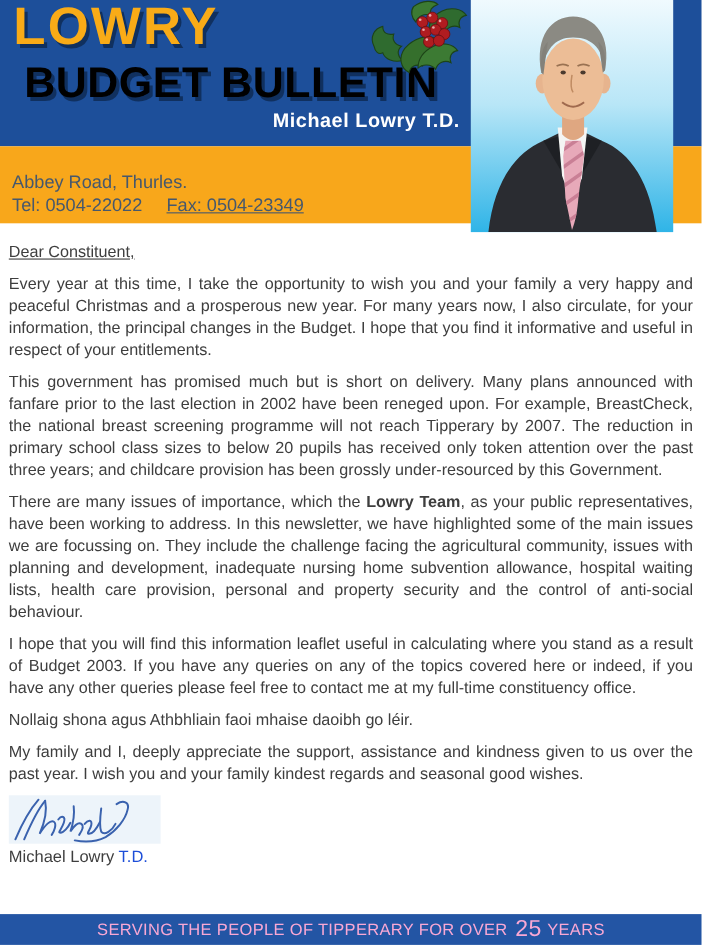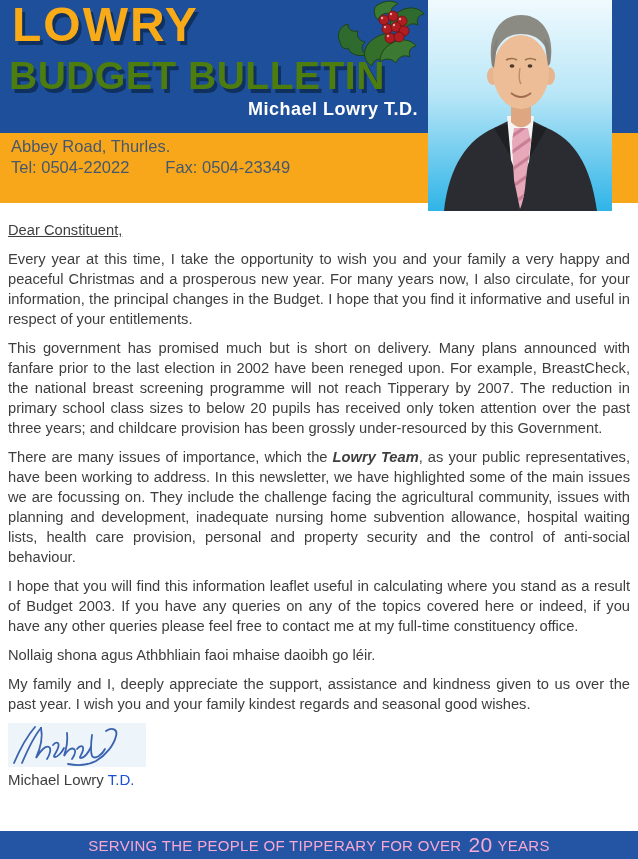--- a/index.html
+++ b/index.html
@@ -14,51 +14,51 @@
   .masthead { position:absolute; top:0; left:0; width:638px; height:212px; }
   .band-blue   { position:absolute; top:0; left:0; width:638px; height:133px; background:#1d4f9a; }
   .band-orange { position:absolute; top:133px; left:0; width:638px; height:70px; background:#f8a71b; }
 
   .title-line1 {
     position:absolute; top:-2px; left:12px;
     font-size:48px; font-weight:bold; letter-spacing:2px; line-height:54px;
     color:#f9ab17; text-shadow:3px 4px 0 #10305f;
   }
   .title-line2 {
-    position:absolute; top:54px; left:9px;
+    position:absolute; top:54px; left:22px;
     font-size:39px; font-weight:bold; letter-spacing:0.5px; line-height:44px;
-    color:#4d7c0f; text-shadow:3px 4px 0 #10305f;
+    color:#000000; text-shadow:3px 4px 0 #10305f;
   }
   .masthead-subtitle {
     position:absolute; top:99px; right:220px;
     font-size:18px; font-weight:bold; color:#ffffff; letter-spacing:0.5px;
   }
 
   .holly { position:absolute; top:0; left:332px; width:98px; height:74px; }
 
   .contact-block {
-    position:absolute; top:136px; left:11px;
+    position:absolute; top:156px; left:11px;
     font-size:16.5px; line-height:21px; color:#46586d;
   }
-  .contact-fax { margin-left:36px; }
+  .contact-fax { margin-left:22px;text-decoration:underline; }
 
   .portrait {
     position:absolute; top:0; left:428px; width:184px; height:211px;
     background:linear-gradient(180deg,#f0fafe 0%,#b8e6f7 45%,#2fb4e7 100%);
   }
   .portrait svg { display:block; width:184px; height:211px; }
 
   
   .letter {
     position:absolute; top:212px; left:0; width:638px; padding:8px 8px 0 8px;
     font-size:14.7px; line-height:20px; color:#3e3e3e;
   }
   .letter p { text-align:justify; margin-bottom:9px; }
   .salutation { margin-bottom:9px;text-decoration:underline; }
-  .team-highlight { font-weight:bold; font-style:italic; }
+  .team-highlight { font-weight:bold; }
   .closing { margin-bottom:4px; }
 
   .signature-box {
     width:138px; height:44px; background:#edf4fa; margin:2px 0 3px 0;
   }
   .signed-line { font-size:15px; color:#3e3e3e; }
   .signed-suffix { color:#1d4ed8; }
 
   
   .footer-band {
@@ -184,17 +184,17 @@
           <path d="M98,8 C104,4 110,6 108,13 C106,22 98,32 88,38 C80,42 70,43 60,41"></path>
         </g>
       </svg>
     </div>
 
     <div class="signed-line"><span>Michael Lowry</span> <span class="signed-suffix">T.D.</span></div>
   </div>
 
   <div class="footer-band">
     <span>SERVING THE PEOPLE OF TIPPERARY FOR OVER</span>
-    <span class="footer-years">20</span>
+    <span class="footer-years">25</span>
     <span>YEARS</span>
   </div>
 
 </div>
 
 </body></html>

